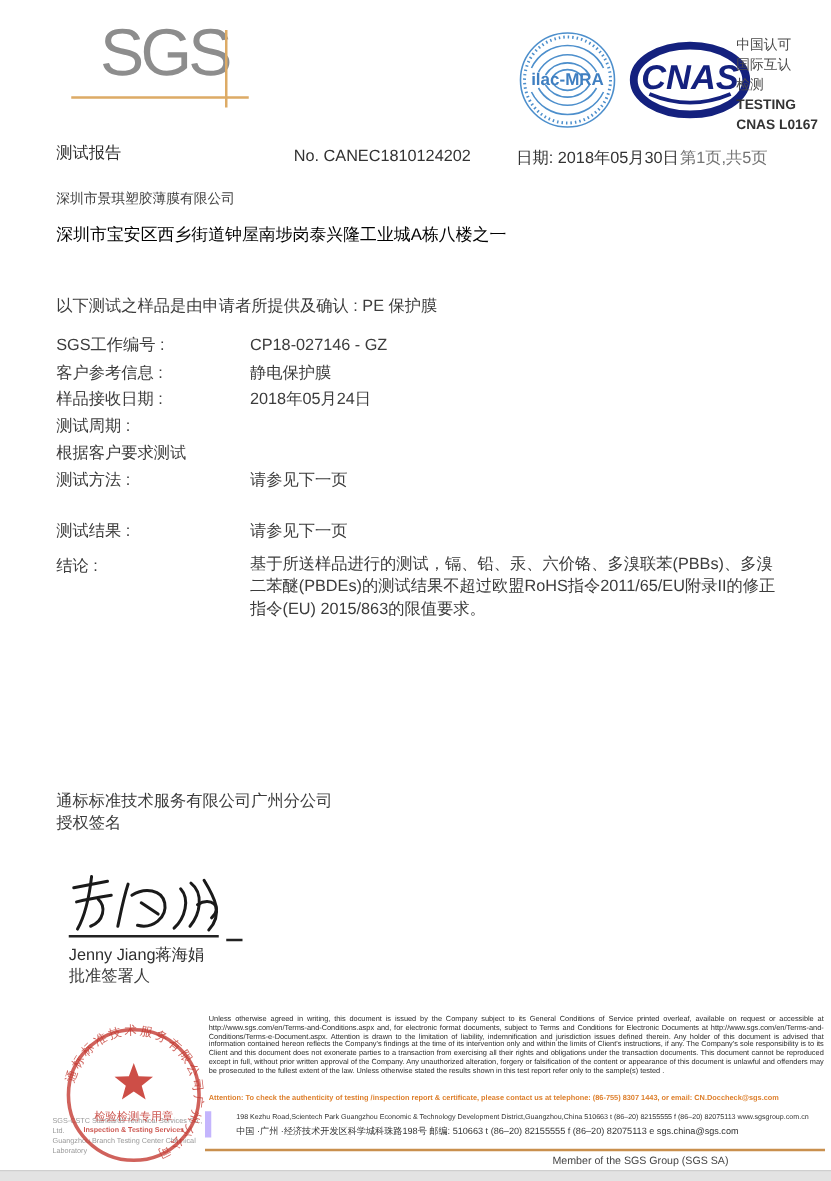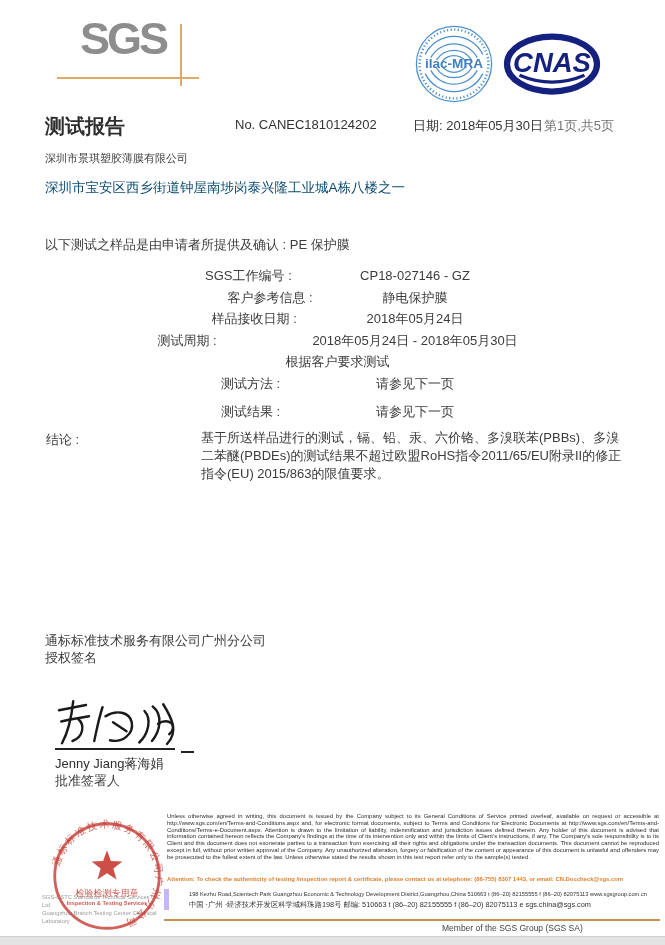--- a/index.html
+++ b/index.html
@@ -1,44 +1,44 @@
 <!DOCTYPE html>
 <html><head>
 <meta charset="utf-8">
 <style>
   html,body{margin:0;padding:0;background:#fff;}
   .page{position:relative;width:665px;height:945px;background:#ffffff;overflow:hidden;
         font-family:"Liberation Sans",sans-serif;color:#3a3a3a;}
   .abs{position:absolute;}
 
   
-  .sgs-word{left:80px;top:16px;font-size:45px;font-weight:bold;color:#8d8d8d;
+  .sgs-word{left:80px;top:16px;font-size:53px;font-weight:normal;color:#8d8d8d;
             letter-spacing:-3px;line-height:1;}
   .rule-h{left:57px;top:77px;width:142px;height:2px;background:#ddab66;}
   .rule-v{left:180px;top:24px;width:2px;height:62px;background:#ddab66;}
 
   
   .accred-text{left:589px;top:28px;font-size:11px;line-height:16px;color:#4a4a4a;}
   .accred-text .b{font-weight:bold;color:#333;}
 
   
-  .title-cn{left:45px;top:113px;font-size:20px;font-weight:bold;color:#2e2e2e;}
+  .title-cn{left:45px;top:113px;font-size:13px;font-weight:normal;color:#2e2e2e;}
   .report-no{left:235px;top:117px;font-size:13px;color:#333;}
   .date{left:413px;top:117px;font-size:13px;color:#333;}
   .page-no{left:544px;top:117px;font-size:13px;color:#737373;}
 
   .addr1{left:45px;top:151px;font-size:11px;color:#404040;}
-  .addr2{left:45px;top:179px;font-size:13.5px;color:#0c4a6e;}
+  .addr2{left:45px;top:179px;font-size:13.5px;color:#000000;}
 
   
   .info{left:45px;top:236px;width:585px;font-size:13px;color:#3c3c3c;}
   .intro{margin-bottom:11px;}
-  .info-row{display:flex;line-height:21.5px;justify-content:center;}
+  .info-row{display:flex;line-height:21.5px;}
   .info-row .lbl{flex:0 0 155px;}
-  .info-row.gap{margin-top:7px;}
+  .info-row.gap{margin-top:20px;}
   .info-row.conclusion{margin-top:6px;align-items:flex-start;}
   .info-row.conclusion .val{width:428px;line-height:18px;}
 
   
   .signoff{left:45px;top:632px;font-size:13px;line-height:17px;color:#3c3c3c;}
   .sig-svg{left:50px;top:694px;}
   .sig-line{left:55px;top:748px;width:120px;height:2px;background:#222;}
   .sig-dash{left:181px;top:751px;width:13px;height:2px;background:#222;}
   .signer{left:55px;top:755px;font-size:13px;color:#2e2e2e;}
   .signer-title{left:55px;top:772px;font-size:13px;color:#3c3c3c;}
@@ -81,20 +81,27 @@
     </g>
     <text x="50" y="55" text-anchor="middle" font-size="17" font-weight="bold" fill="#3f7fc1">ilac-MRA</text>
   </svg>
 
   <svg class="abs" style="left:502px;top:32px;" width="100" height="64" viewBox="0 0 160 100">
     <ellipse cx="80" cy="50" rx="72" ry="44" fill="none" stroke="#14217e" stroke-width="10"></ellipse>
     <text x="80" y="62" text-anchor="middle" font-size="44" font-weight="bold" font-style="italic" fill="#14217e">CNAS</text>
     <path d="M28,68 Q80,90 132,68" fill="none" stroke="#14217e" stroke-width="5"></path>
   </svg>
 
+  <div class="abs accred-text">
+    <div>中国认可</div>
+    <div>国际互认</div>
+    <div>检测</div>
+    <div class="b">TESTING</div>
+    <div class="b">CNAS L0167</div>
+  </div>
 
   <div class="abs title-cn">测试报告</div>
   <div class="abs report-no">No. CANEC1810124202</div>
   <div class="abs date">日期: 2018年05月30日</div>
   <div class="abs page-no">第1页,共5页</div>
 
   <div class="abs addr1">深圳市景琪塑胶薄膜有限公司</div>
   <div class="abs addr2">深圳市宝安区西乡街道钟屋南埗岗泰兴隆工业城A栋八楼之一</div>
 
   <div class="abs info">
@@ -106,21 +113,20 @@
     <div class="info-row">
       <span class="lbl">客户参考信息 :</span>
       <span class="val">静电保护膜</span>
     </div>
     <div class="info-row">
       <span class="lbl">样品接收日期 :</span>
       <span class="val">2018年05月24日</span>
     </div>
     <div class="info-row">
       <span class="lbl">测试周期 :</span>
-      <span class="val">2018年05月24日 - 2018年05月30日</span>
     </div>
     <div class="info-row">
       <span class="val">根据客户要求测试</span>
     </div>
     <div class="info-row">
       <span class="lbl">测试方法 :</span>
       <span class="val">请参见下一页</span>
     </div>
     <div class="info-row gap">
       <span class="lbl">测试结果 :</span>

